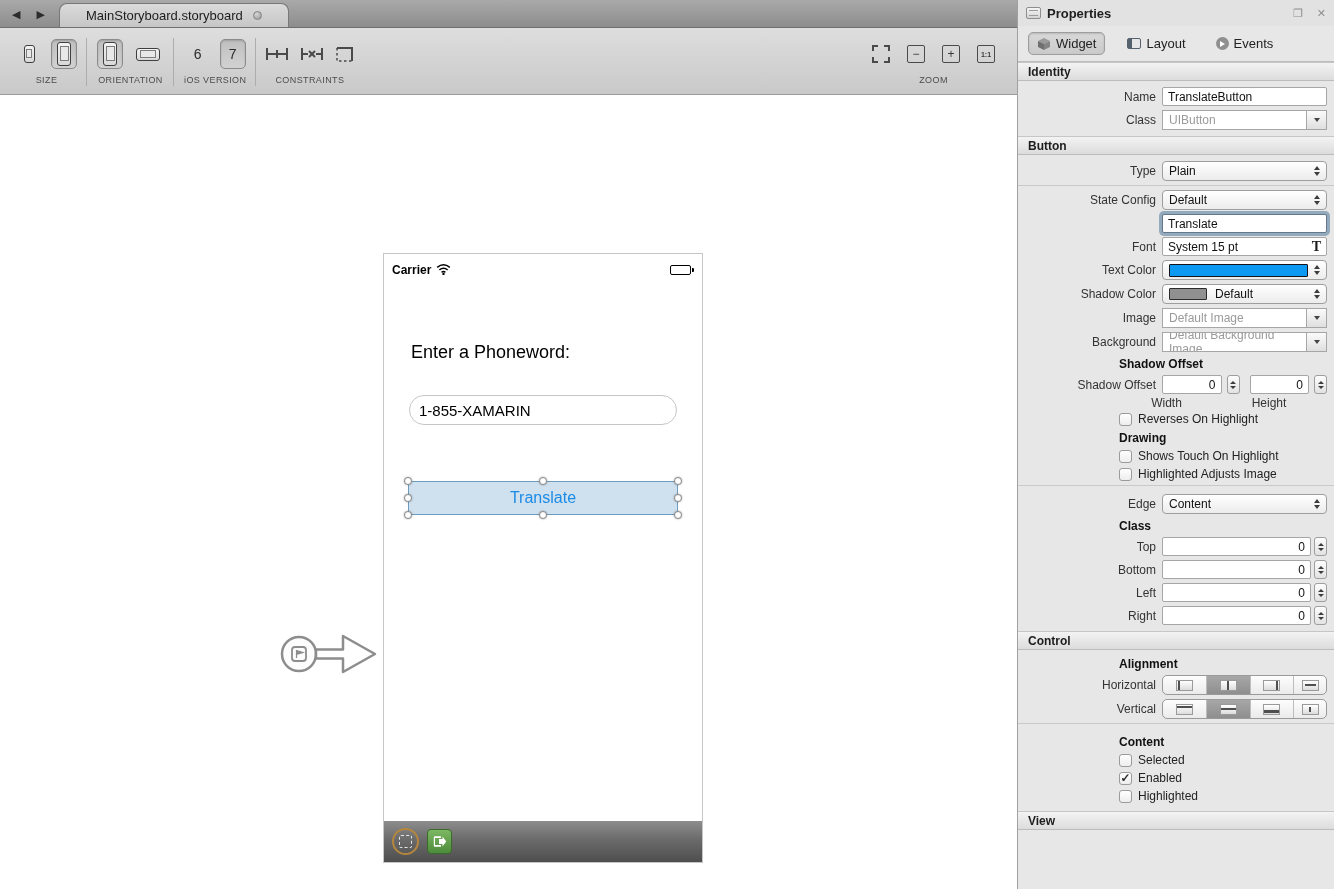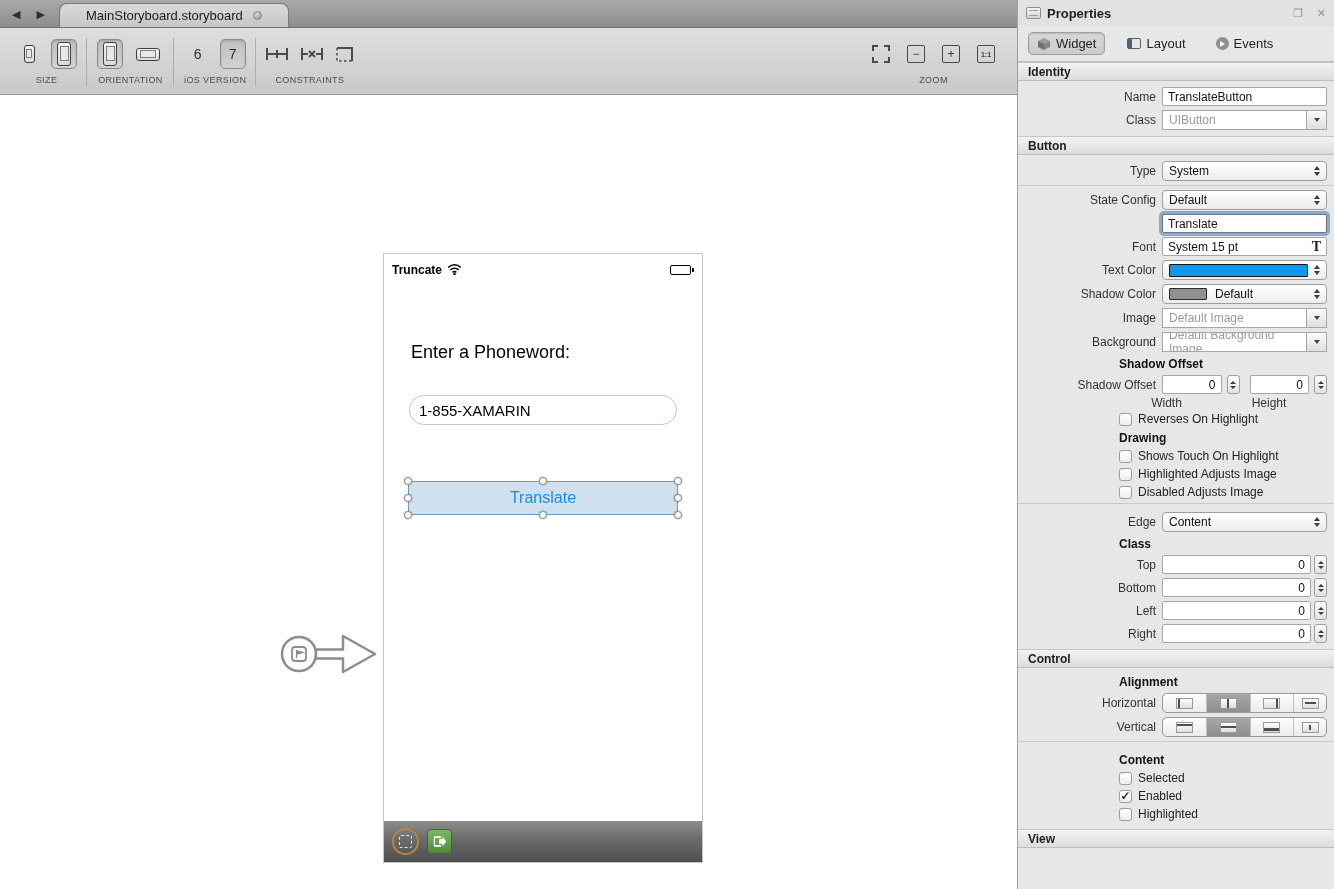--- a/index.html
+++ b/index.html
@@ -256,21 +256,21 @@
         <svg width="100" height="52" viewBox="0 0 100 52">
           <circle cx="20" cy="26" r="17" fill="#fdfdfd" stroke="#8d8d8d" stroke-width="2.5"></circle>
           <rect x="13" y="19" width="14" height="14" rx="3" fill="none" stroke="#8d8d8d" stroke-width="1.8"></rect>
           <path d="M17.5 30 V22.5 L24 24.5 L17.5 26.5" fill="#8d8d8d" stroke="#8d8d8d" stroke-width="1.2"></path>
           <path d="M37 21.5 H64 V8 L96 26 L64 44 V30.5 H37 Z" fill="#fff" stroke="#8d8d8d" stroke-width="2.5" stroke-linejoin="round"></path>
         </svg>
       </div>
 
       <div class="phone">
         <div class="statusbar">
-          <span class="carrier">Truncate</span>
+          <span class="carrier">Carrier</span>
           <span class="wifi">
             <svg width="15" height="11" viewBox="0 0 15 11">
                 <g stroke="#000" stroke-width="1.5" fill="none">
                   <path d="M1.2 3.4 Q7.5 -1.8 13.8 3.4"></path>
                   <path d="M3.4 5.9 Q7.5 2.6 11.6 5.9"></path>
                   <path d="M5.6 8.3 Q7.5 6.8 9.4 8.3"></path>
                 </g>
                 <circle cx="7.5" cy="10" r="1.2" fill="#000"></circle>
               </svg>
           </span>
@@ -360,21 +360,21 @@
       </div>
     </div>
     <div class="gap4"></div>
 
     <div class="sec-hdr">Button</div>
     <div class="gap4"></div>
     <div class="prow">
       <span class="plabel">Type</span>
       <div class="pctl">
         <div class="popup">
-          <span>System</span>
+          <span>Plain</span>
           <span class="arrows">
               <span class="tri-up"></span>
               <span class="tri-dn"></span>
             </span>
         </div>
       </div>
     </div>
     <div class="hr"></div>
     <div class="prow">
       <span class="plabel">State Config</span>
@@ -479,24 +479,20 @@
 
     <div class="subhdr">Drawing</div>
     <div class="cbrow">
       <span class="cb"></span>
       <span class="cblabel">Shows Touch On Highlight</span>
     </div>
     <div class="cbrow">
       <span class="cb"></span>
       <span class="cblabel">Highlighted Adjusts Image</span>
     </div>
-    <div class="cbrow">
-      <span class="cb"></span>
-      <span class="cblabel">Disabled Adjusts Image</span>
-    </div>
     <div class="hr"></div>
     <div class="gap4"></div>
     <div class="prow">
       <span class="plabel">Edge</span>
       <div class="pctl">
         <div class="popup">
           <span>Content</span>
           <span class="arrows">
               <span class="tri-up"></span>
               <span class="tri-dn"></span>

